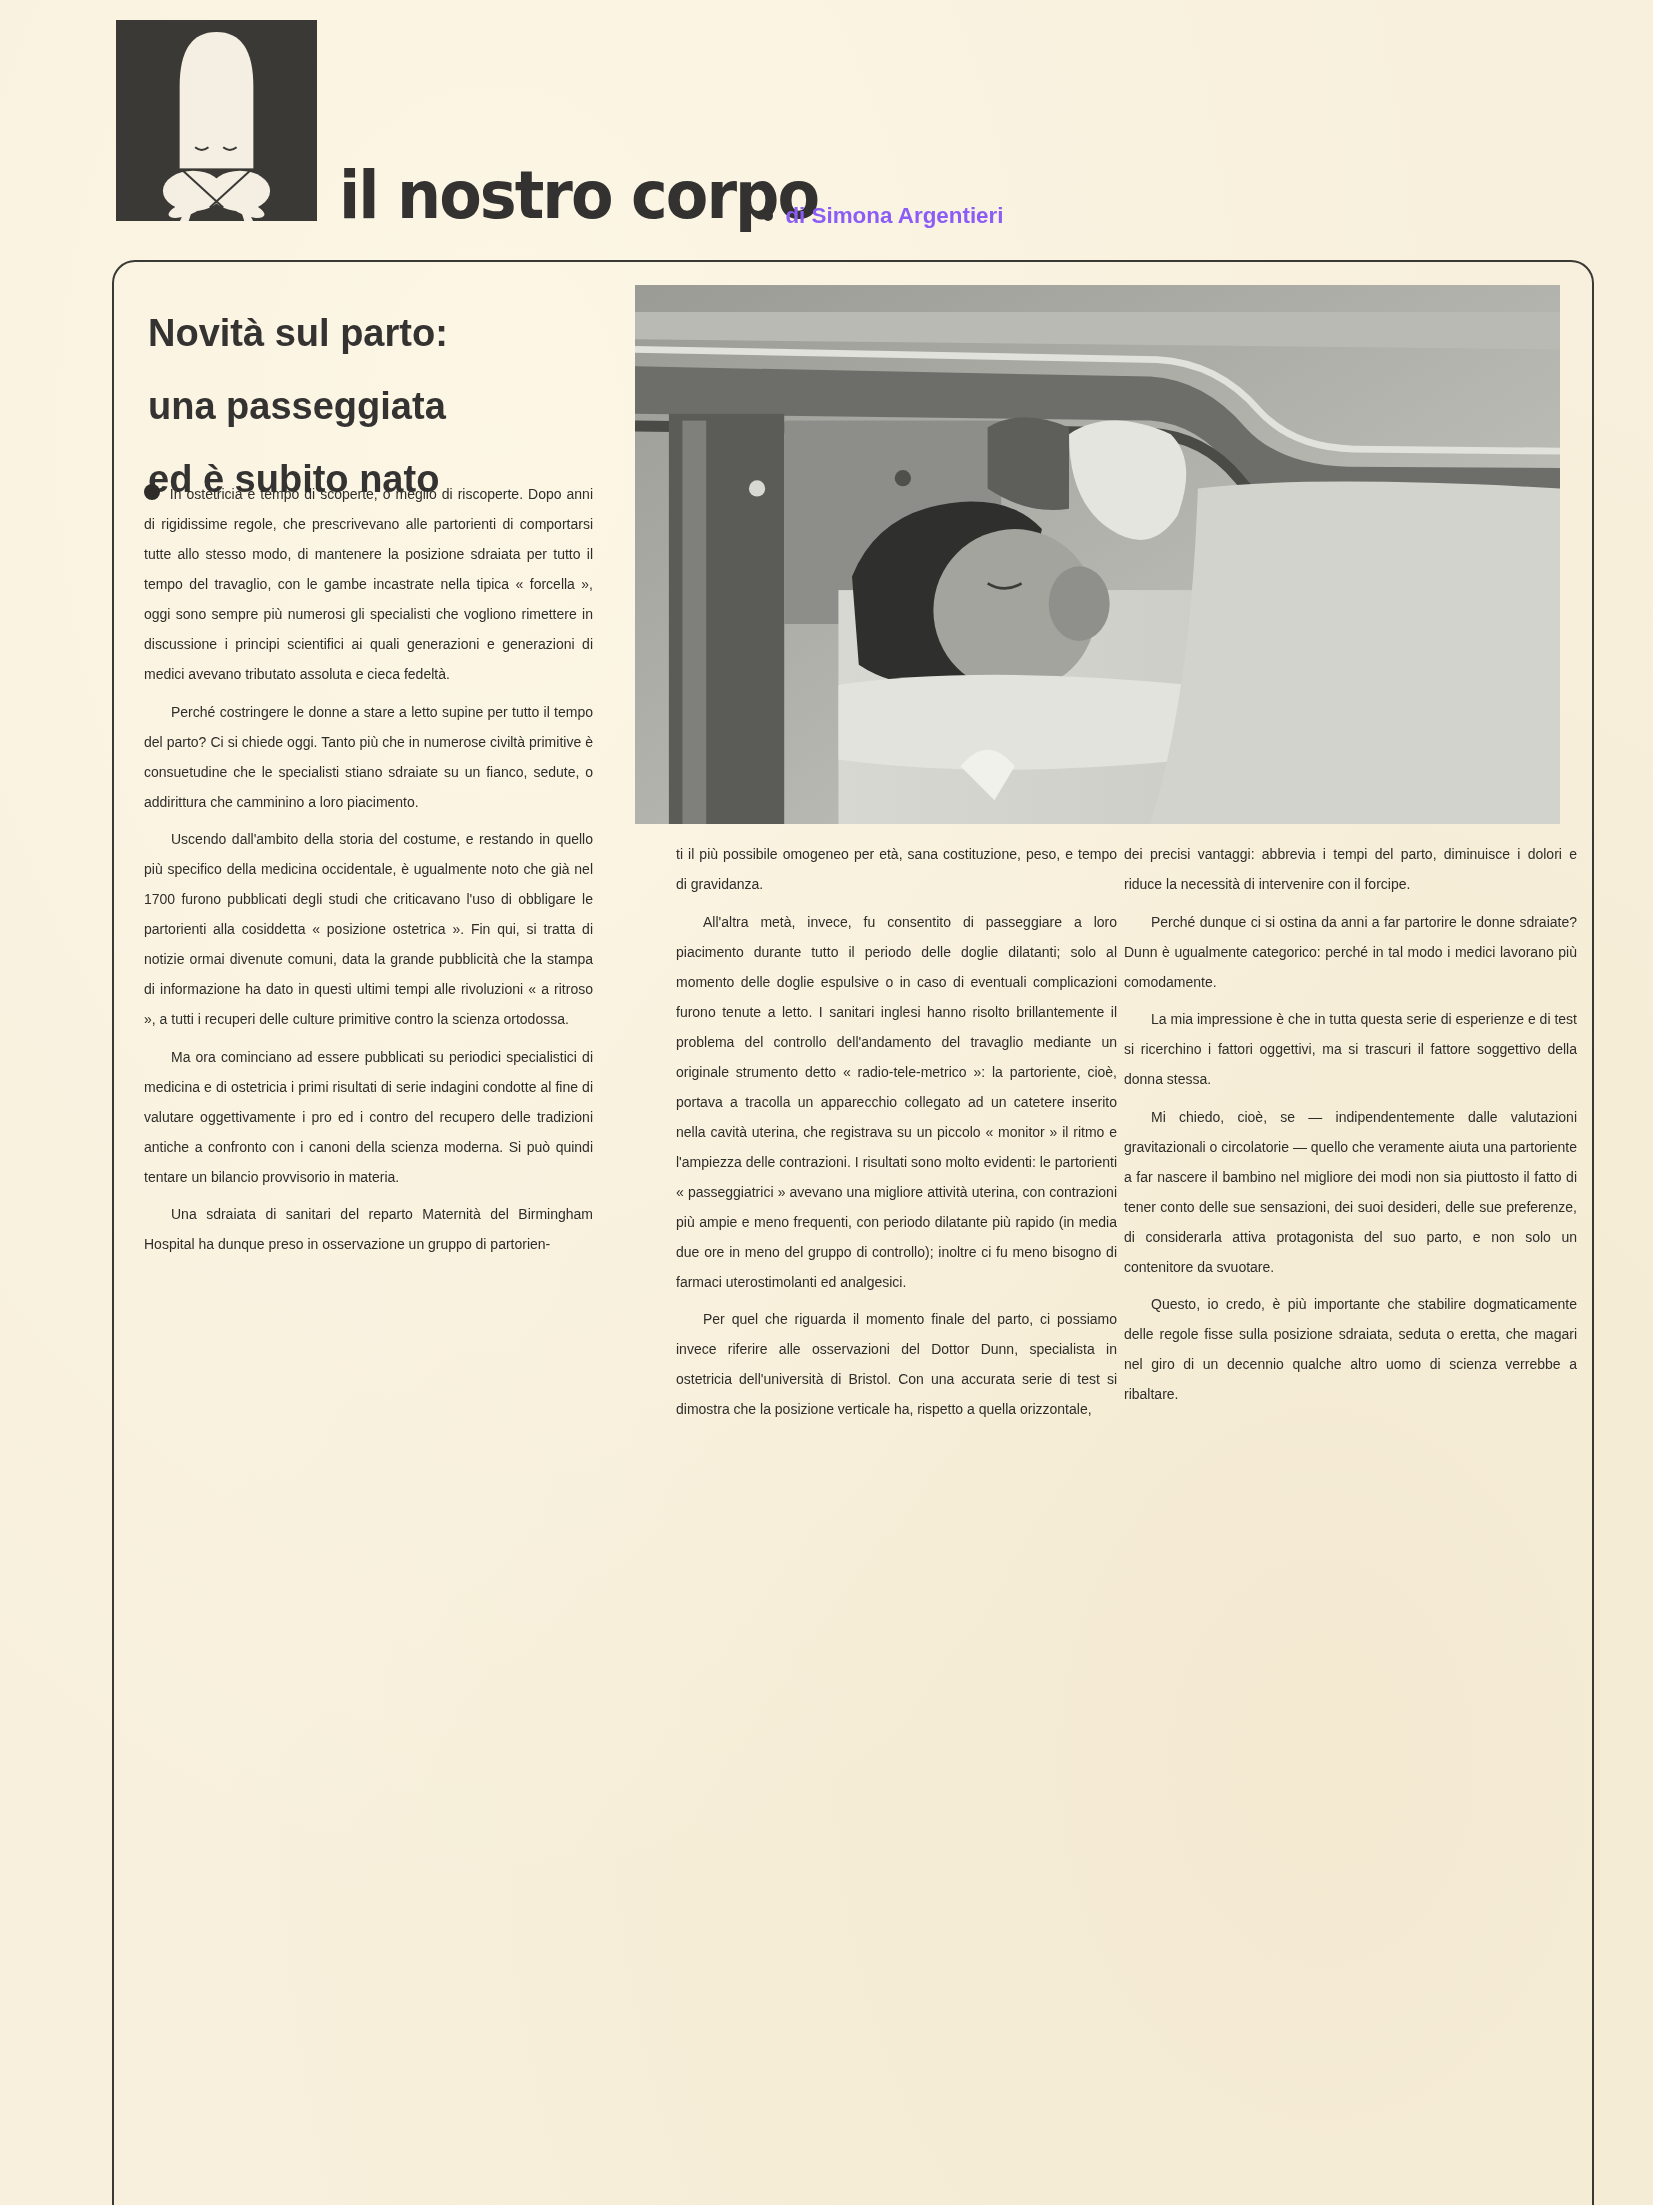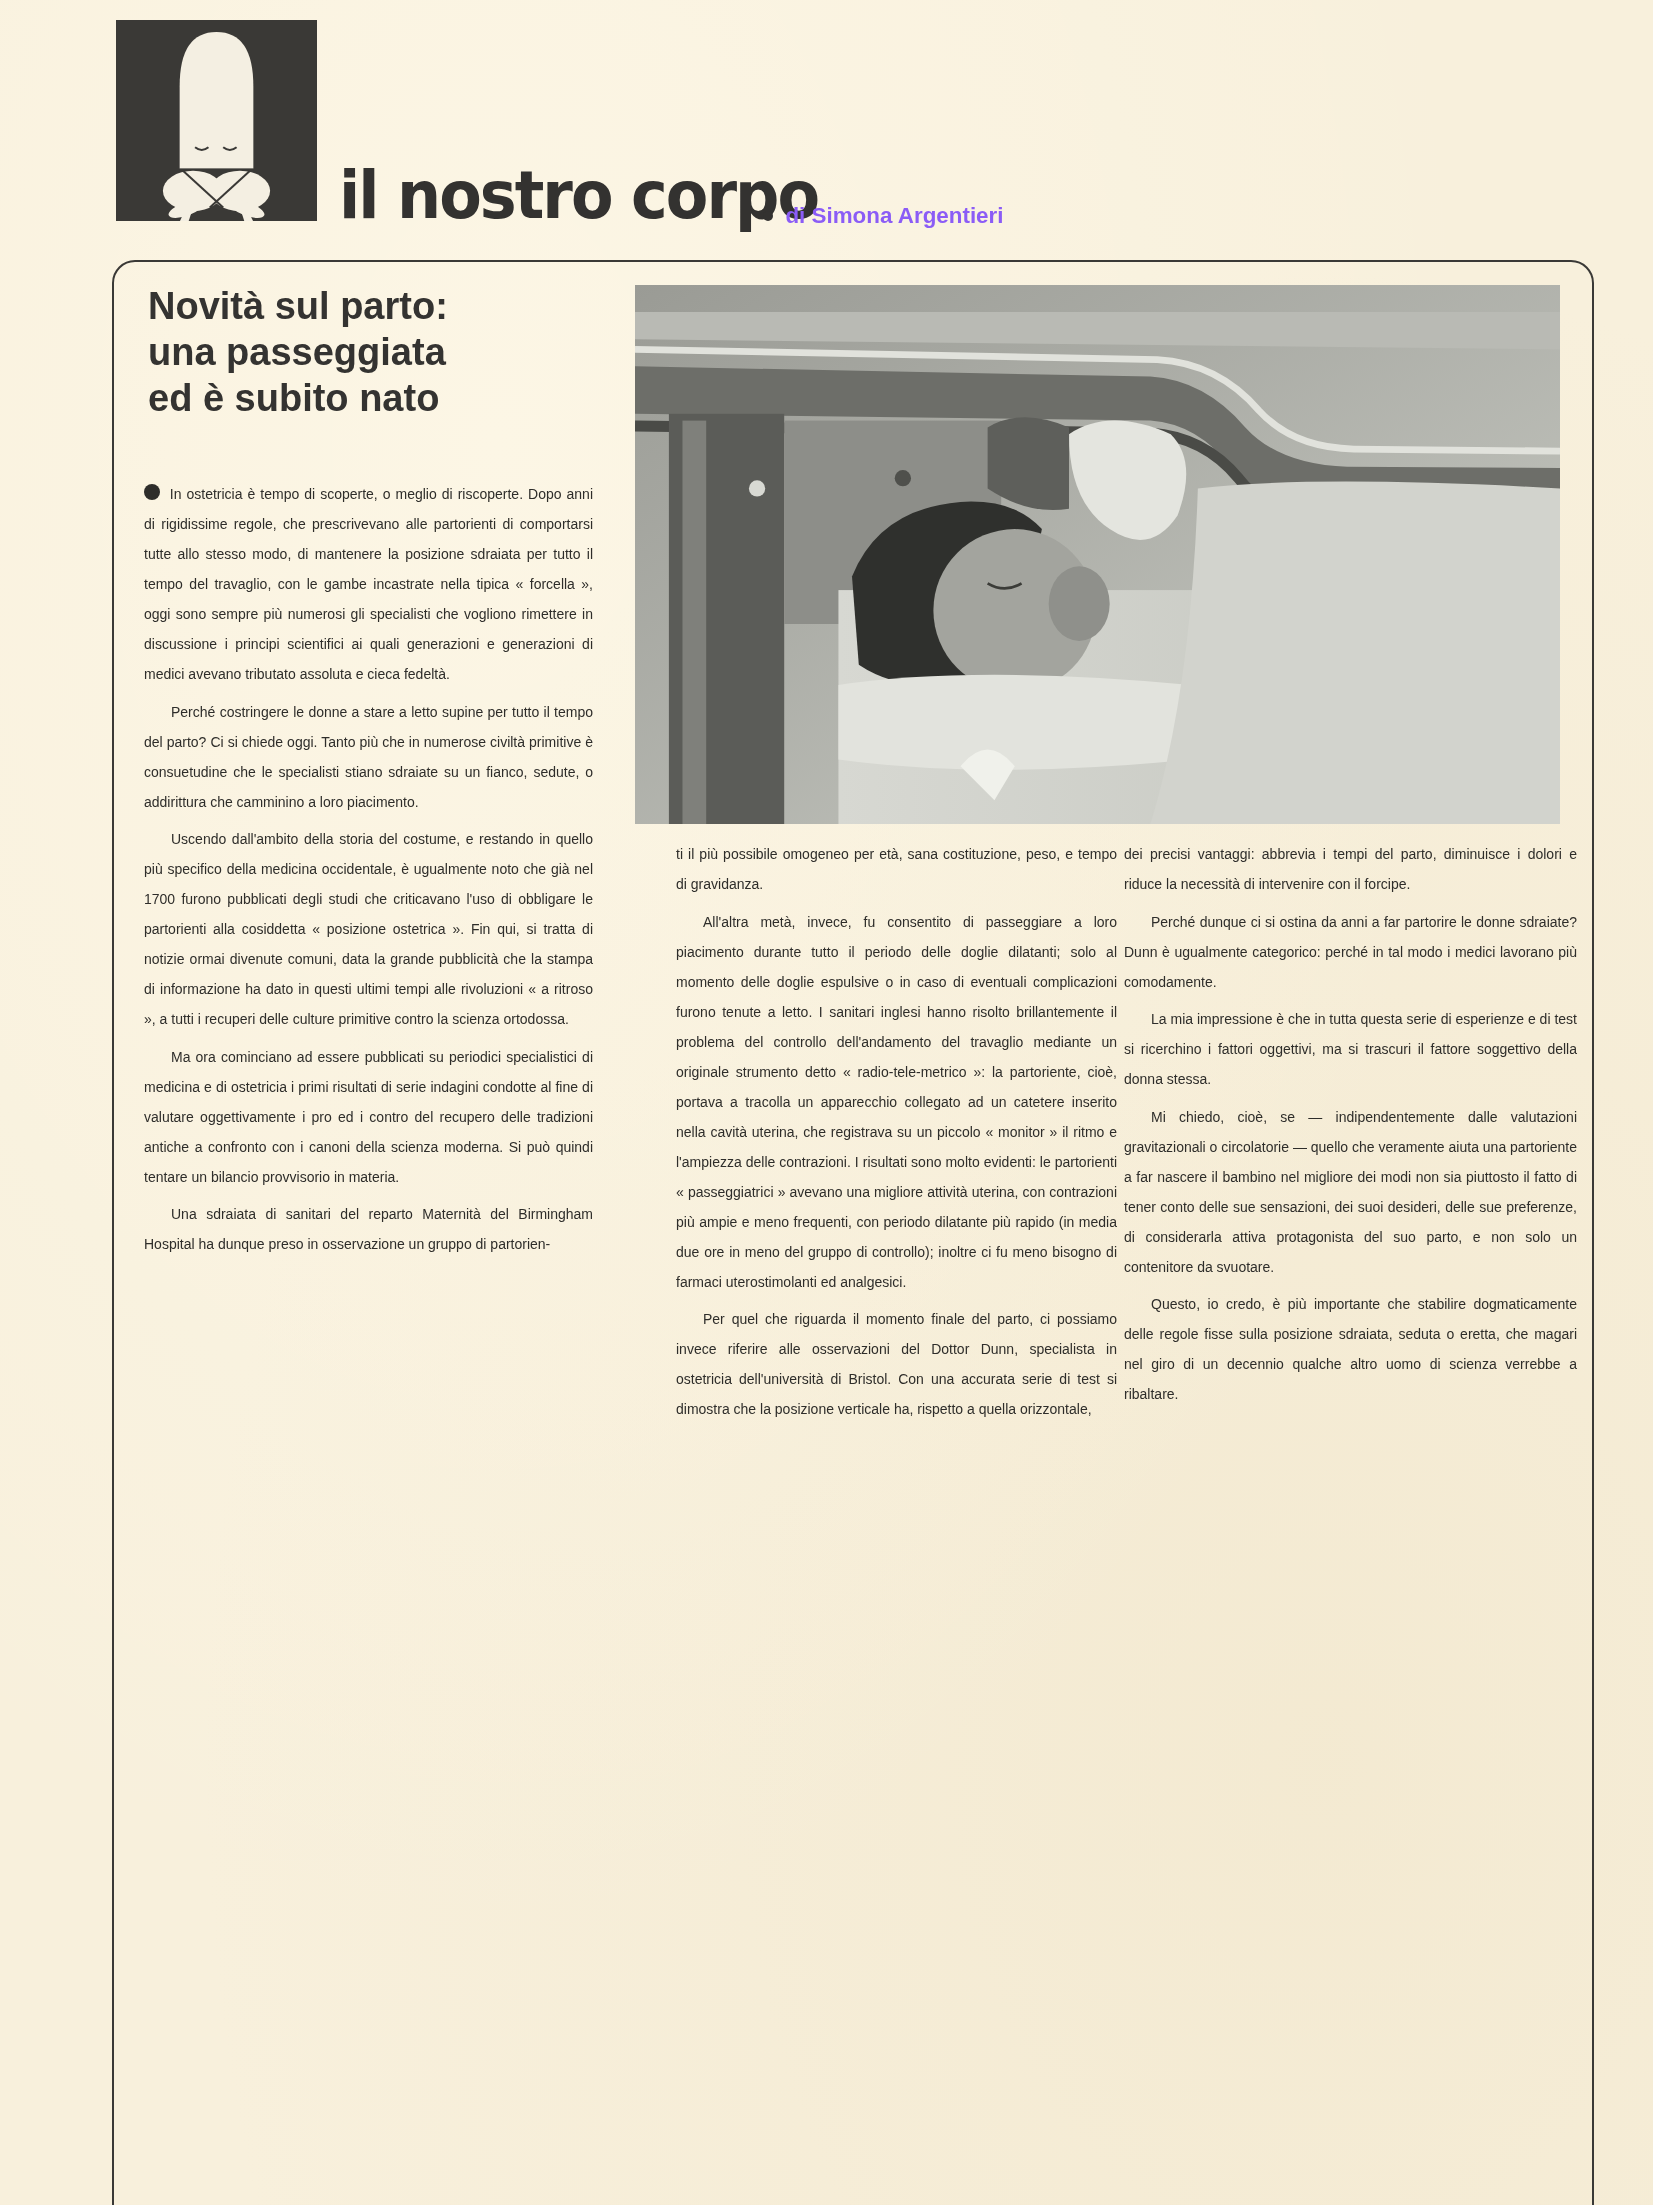--- a/index.html
+++ b/index.html
@@ -85,21 +85,21 @@
     left: 148px;
     top: 283px;
     width: 461px;
     font-family: "Liberation Sans", sans-serif;
     font-weight: bold;
     font-size: 38px;
     line-height: 46px;
     color: #343331;
     margin: 0;
   }
-  .headline span { display: block; }
+  .headline span { display: block; margin-top: 27px; }
 
   .photo {
     position: absolute;
     left: 635px;
     top: 285px;
     width: 925px;
     height: 539px;
     background: #a9aaa3;
     overflow: hidden;
   }

